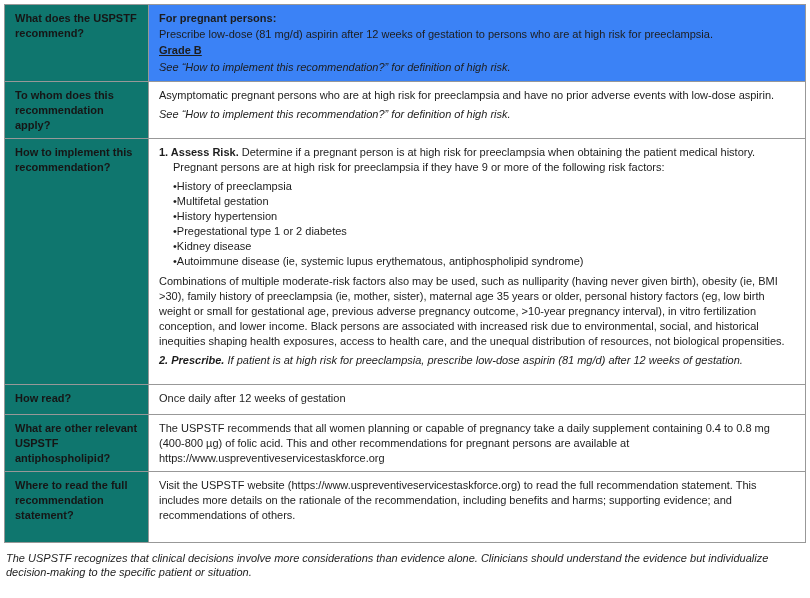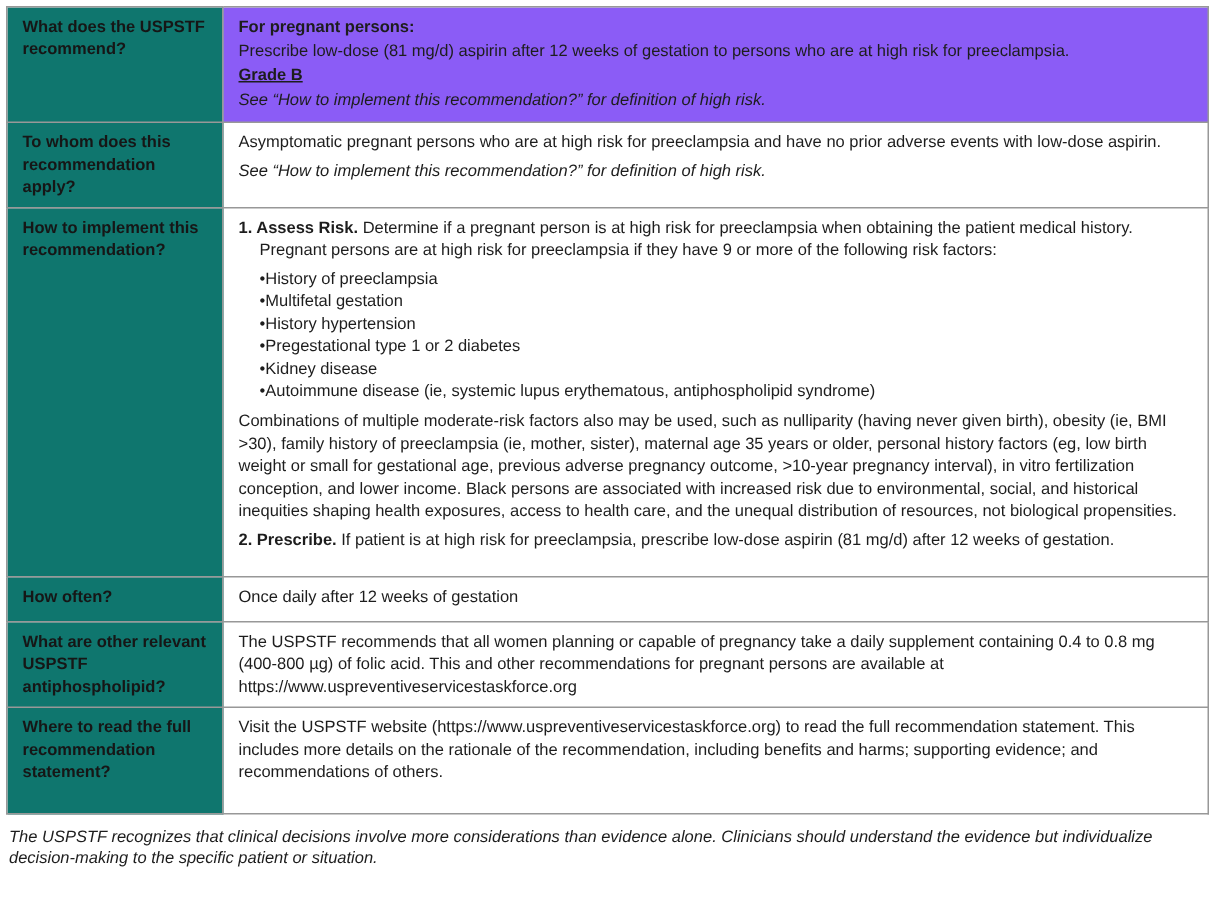--- a/index.html
+++ b/index.html
@@ -25,28 +25,28 @@
   }
   td.q {
     background: #0f766e;
     font-weight: bold;
     color: #161616;
     padding-right: 6px;
     padding-left: 10px;
   }
   td.a p { margin: 0 0 4px 0; }
   td.a p:last-child { margin-bottom: 0; }
-  td.a.green { background: #8b5cf6; }
+  td.a.green { background: #3b82f6; }
   td.a.green p { margin-bottom: 1px; }
   td.a.green p.note { margin-top: 2px; }
   .b { font-weight: bold; }
   .i { font-style: italic; }
   .u { text-decoration: underline; }
   .step { padding-left: 14px; text-indent: -14px; margin: 0 0 3px 0; }
-  .step:last-child { margin-bottom: 0; }
+  .step:last-child { margin-bottom: 0; font-style: italic; }
   ul.risks { list-style: none; margin: 1px 0 5px 14px; }
   ul.risks li { line-height: 15px; }
   ul.risks li::before { content: "\2022 "; }
   .para { margin: 0 0 4px 0; }
   
   tr.r1 td { height: 76px; }
   tr.r2 td { height: 52px; }
   tr.r3 td { height: 40px; }
   tr.r4 td { height: 246px; }
   tr.r5 td { height: 30px; }
@@ -102,21 +102,21 @@
           <li>Pregestational type 1 or 2 diabetes</li>
           <li>Kidney disease</li>
           <li>Autoimmune disease (ie, systemic lupus erythematous, antiphospholipid syndrome)</li>
         </ul>
         <p class="para">Combinations of multiple moderate-risk factors also may be used, such as nulliparity (having never given birth), obesity (ie, BMI &gt;30), family history of preeclampsia (ie, mother, sister), maternal age 35 years or older, personal history factors (eg, low birth weight or small for gestational age, previous adverse pregnancy outcome, &gt;10-year pregnancy interval), in vitro fertilization conception, and lower income. Black persons are associated with increased risk due to environmental, social, and historical inequities shaping health exposures, access to health care, and the unequal distribution of resources, not biological propensities.</p>
         <p class="step"><b>2. Prescribe.</b><span> If patient is at high risk for preeclampsia, prescribe low-dose aspirin (81 mg/d) after 12 weeks of gestation.</span></p>
       </td>
     </tr>
 
     <tr class="r5">
-      <td class="q">How often?</td>
+      <td class="q">How read?</td>
       <td class="a">
         <p>Once daily after 12 weeks of gestation</p>
       </td>
     </tr>
 
     <tr class="r6">
       <td class="q">What are other relevant USPSTF antiphospholipid?</td>
       <td class="a">
         <p>The USPSTF recommends that all women planning or capable of pregnancy take a daily supplement containing 0.4 to 0.8 mg (400-800 µg) of folic acid. This and other recommendations for pregnant persons are available at https://www.uspreventiveservicestaskforce.org</p>
       </td>

